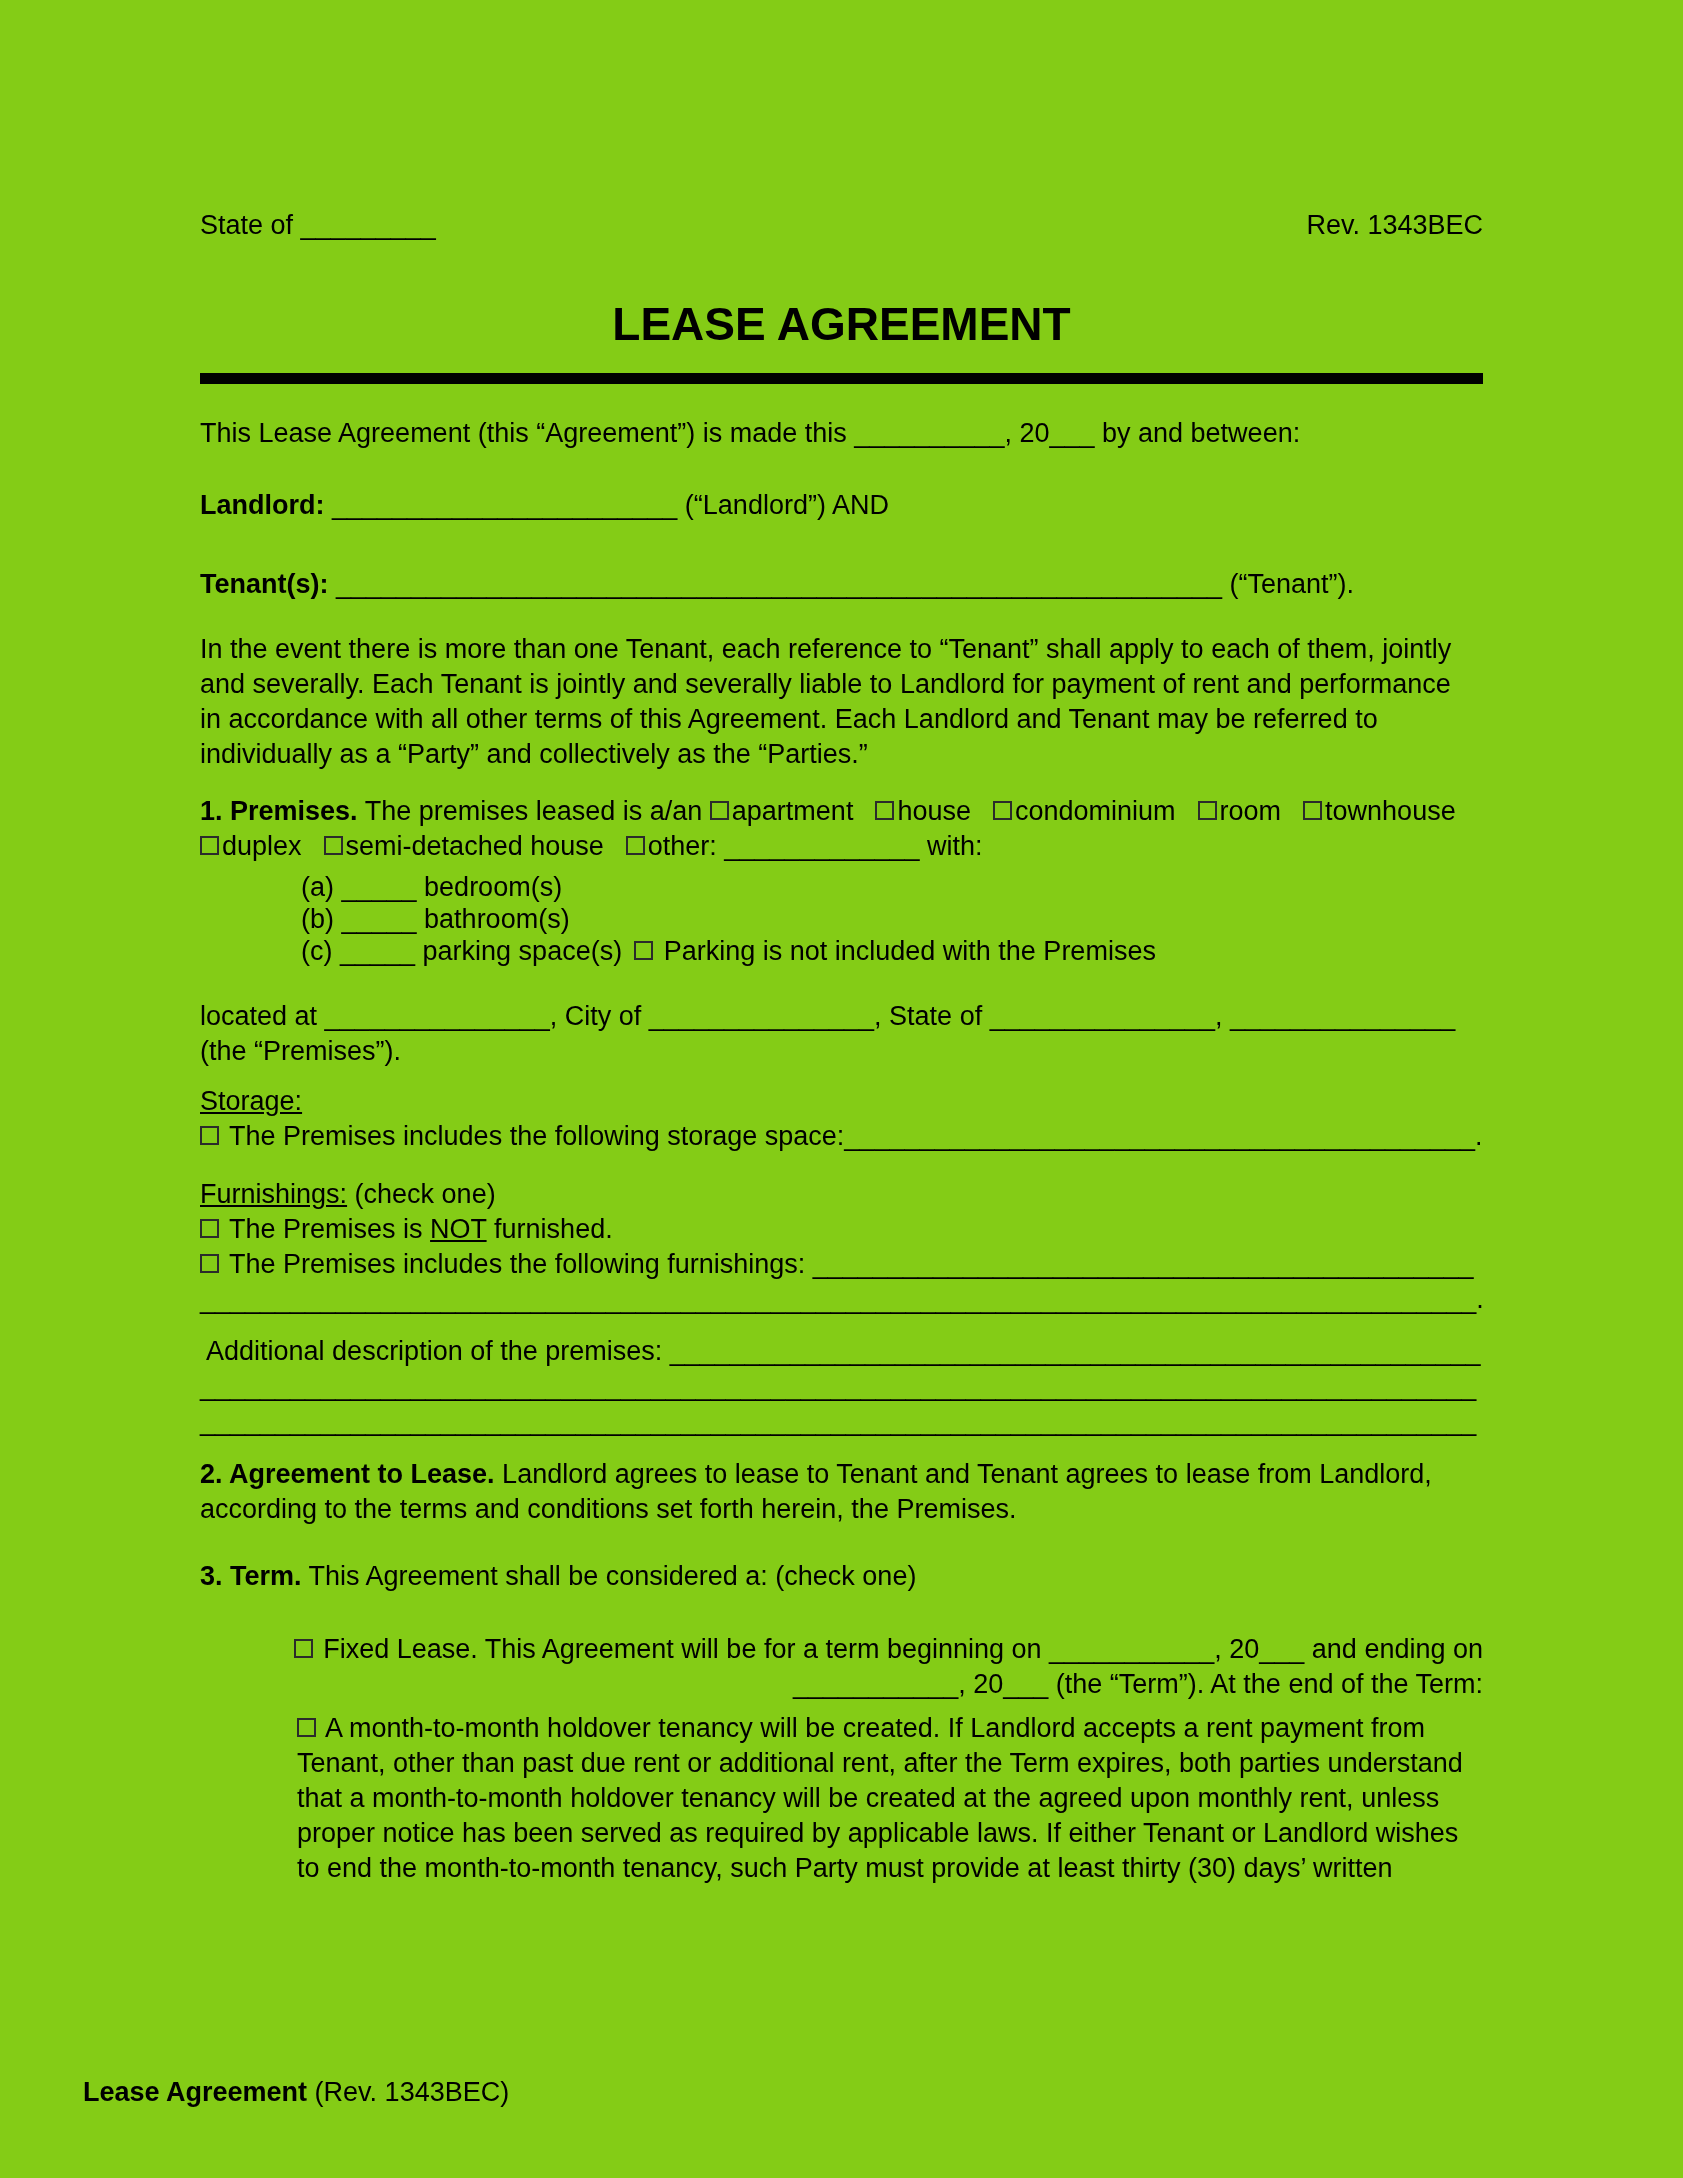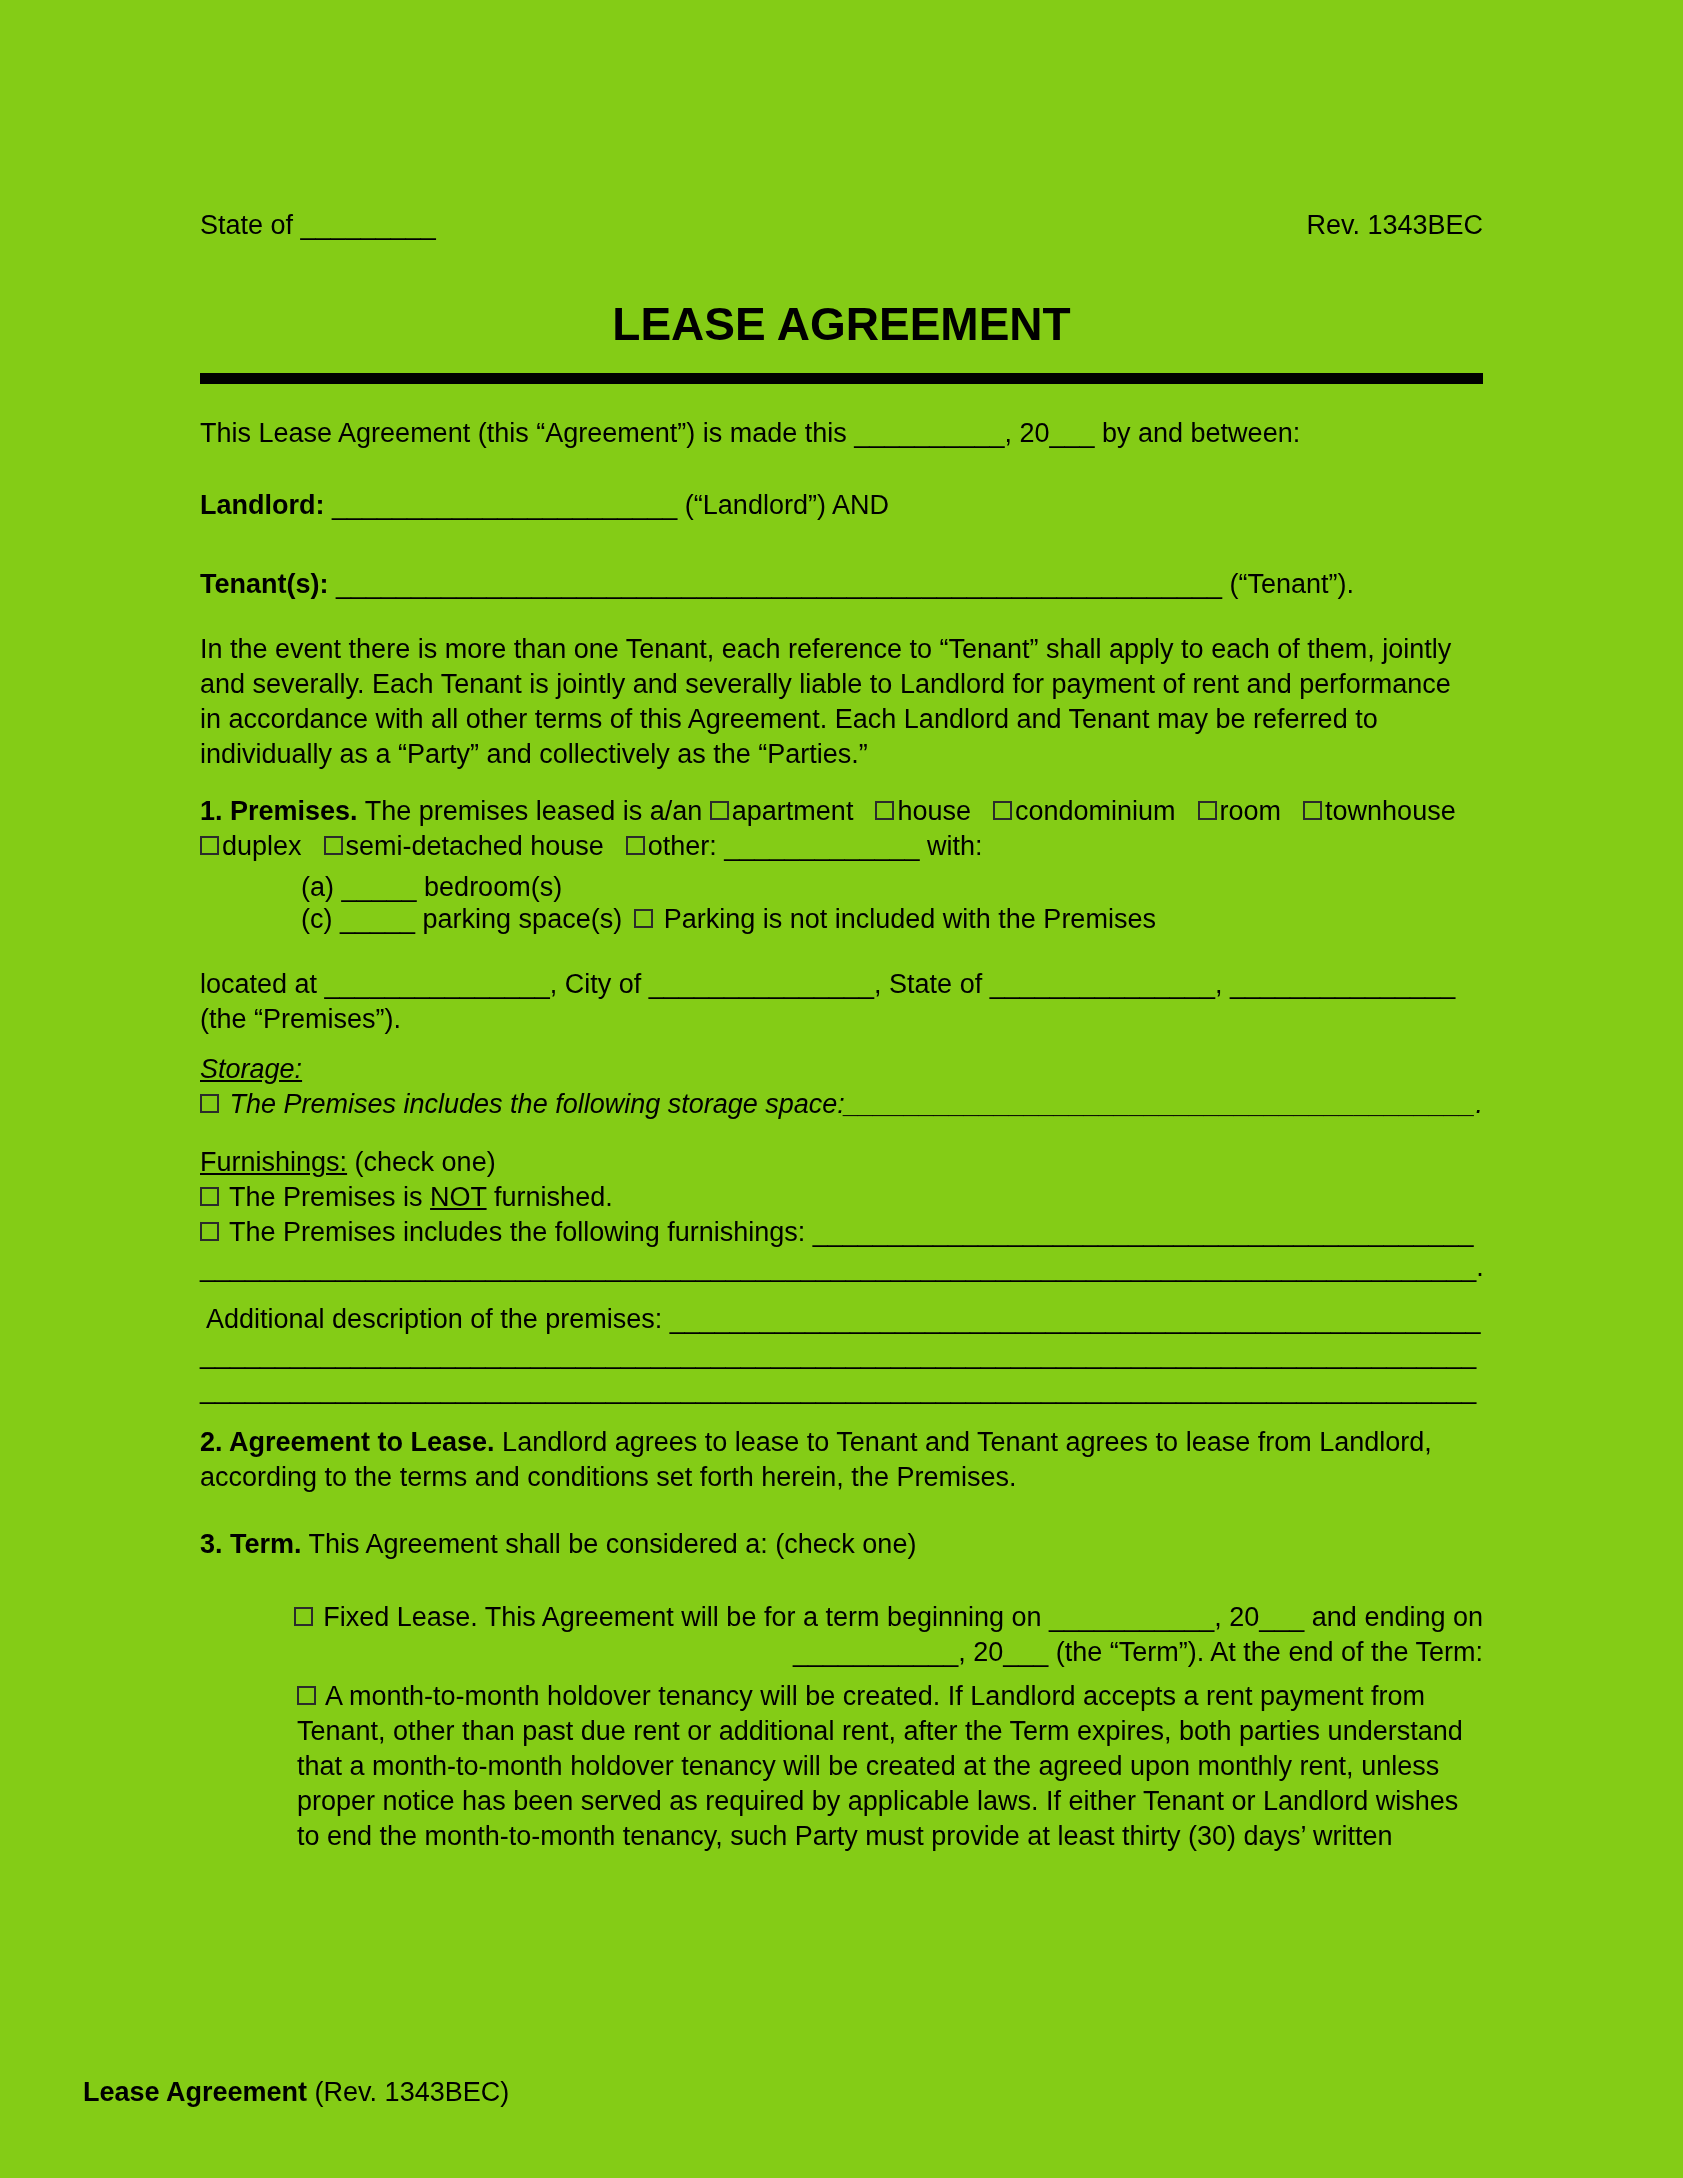--- a/index.html
+++ b/index.html
@@ -44,21 +44,21 @@
   }
   .cb-mid { margin-left: 12px; }
   .opt { margin-right: 22px; white-space: pre; }
   .mt-intro    { margin-top: 32px; }
   .mt-landlord { margin-top: 37px; }
   .mt-tenant   { margin-top: 44px; }
   .mt-joint    { margin-top: 30px; }
   .mt-prem     { margin-top: 22px; }
   .abc { margin-top: 7px; margin-left: 101px; line-height: 32px; }
   .mt-located  { margin-top: 32px; }
-  .mt-storage  { margin-top: 15px; font-style: italic; }
+  .mt-storage  { margin-top: 15px; }
   .mt-furn     { margin-top: 23px; }
   .mt-adddesc  { margin-top: 17px; }
   .mt-sec2     { margin-top: 18px; }
   .mt-sec3     { margin-top: 32px; }
   .mt-fixed    { margin-top: 38px; text-align: right; }
   .holdover { margin-top: 9px; margin-left: 97px; }
   .footer {
     position: absolute;
     left: 83px;
     top: 2075px;
@@ -92,20 +92,21 @@
       <div class="ln">individually as a “Party” and collectively as the “Parties.”</div>
     </div>
 
     <div class="mt-prem">
       <div class="ln"><span class="b">1. Premises.</span><span> The premises leased is a/an </span><span class="opt"><span class="cb"></span><span>apartment</span></span><span class="opt"><span class="cb"></span><span>house</span></span><span class="opt"><span class="cb"></span><span>condominium</span></span><span class="opt"><span class="cb"></span><span>room</span></span><span class="opt"><span class="cb"></span><span>townhouse</span></span></div>
       <div class="ln"><span class="opt"><span class="cb"></span><span>duplex</span></span><span class="opt"><span class="cb"></span><span>semi-detached house</span></span><span><span class="cb"></span><span>other:</span></span><span> _____________</span><span> with:</span></div>
     </div>
 
     <div class="abc">
       <div class="ln">(a) _____ bedroom(s)</div>
+      <div class="ln">(b) _____ bathroom(s)</div>
       <div class="ln"><span>(c) _____ parking space(s)</span><span class="cb cb-mid"></span><span> Parking is not included with the Premises</span></div>
     </div>
 
     <div class="mt-located">
       <div class="ln">located at _______________, City of _______________, State of _______________, _______________</div>
       <div class="ln">(the “Premises”).</div>
     </div>
 
     <div class="mt-storage">
       <div class="ln"><span class="u">Storage:</span></div>

